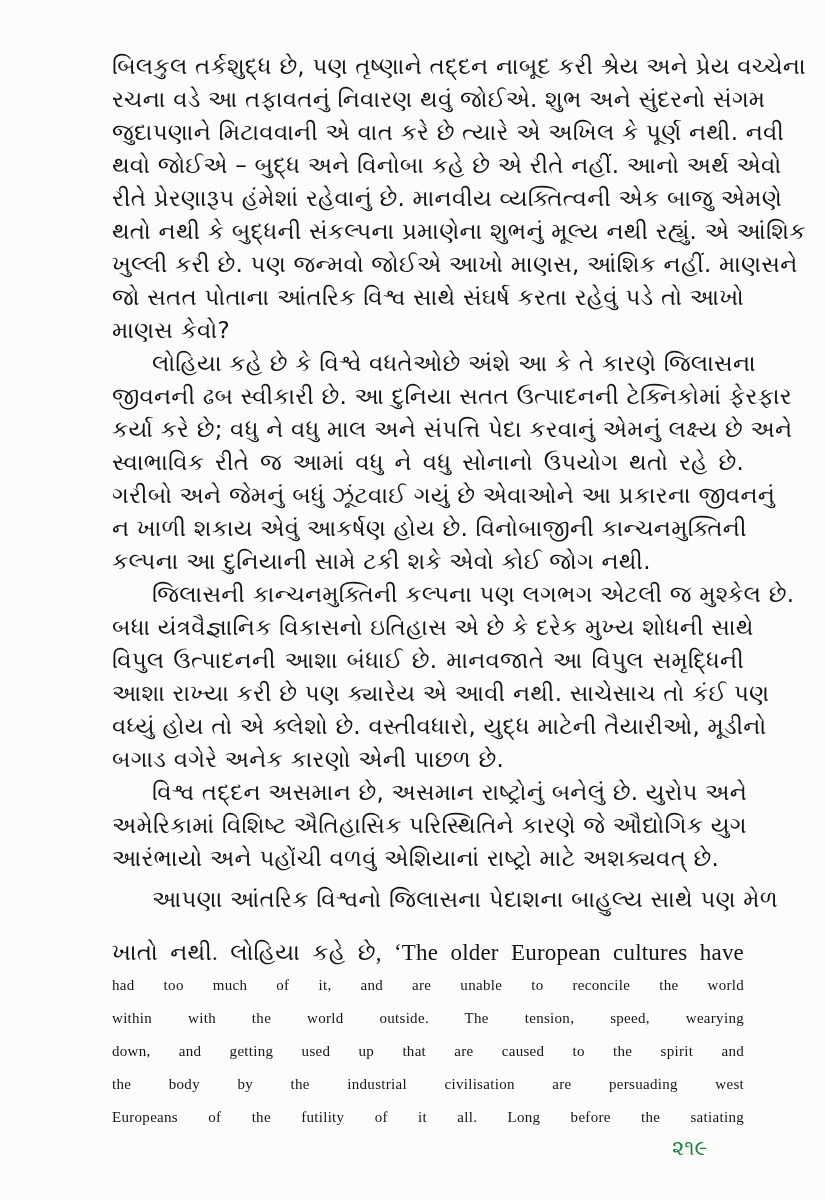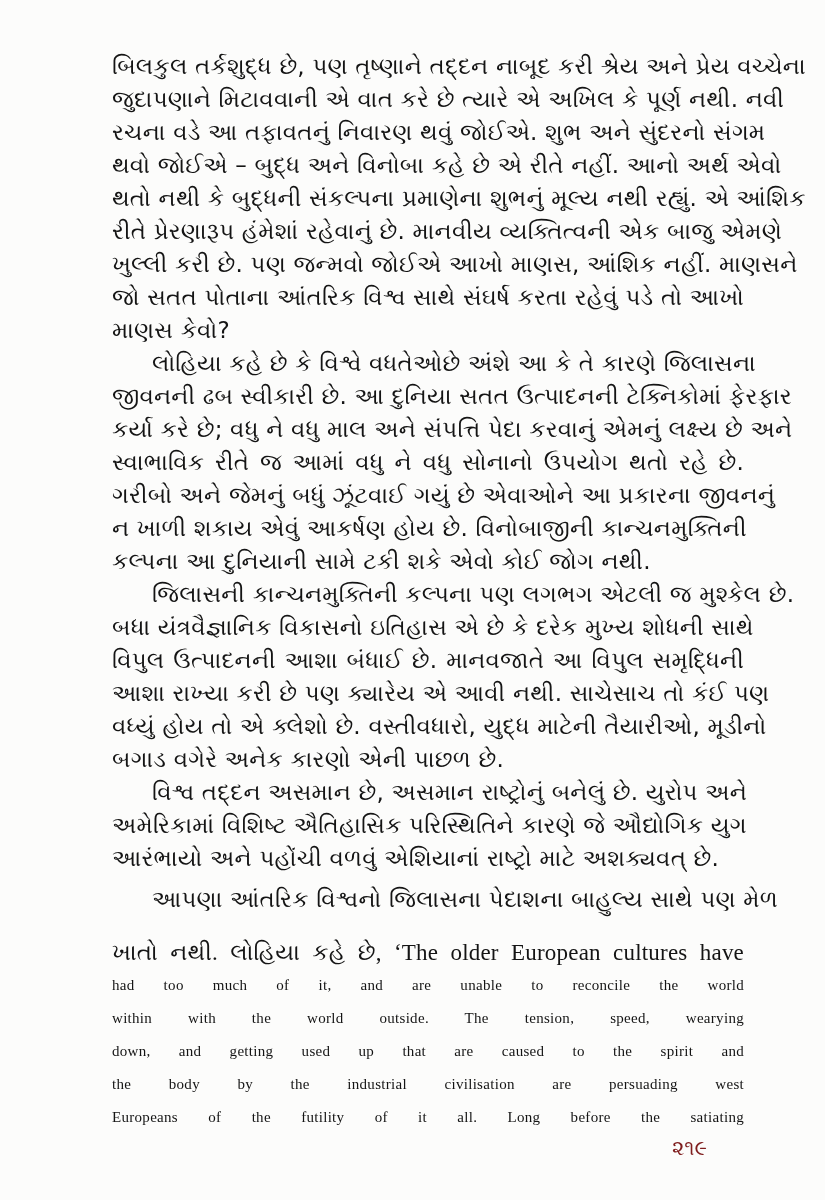--- a/index.html
+++ b/index.html
@@ -55,36 +55,36 @@
   .line.mixed {
     font-family: "Liberation Serif", "DejaVu Sans", serif;
     margin-top: 20px;
   }
   .page-number {
     position: absolute;
     top: 1136px;
     right: 118px;
     font-size: 21px;
     font-family: Liberation Serif, serif;
-    color: #7f1d1d;
+    color: #15803d;
   }
 </style>
 </head>
 <body>
 
 <div class="page">
   <div class="text-block">
 
     <div class="paragraph">
       <div class="line">બિલકુલ તર્કશુદ્ધ છે, પણ તૃષ્ણાને તદ્દન નાબૂદ કરી શ્રેય અને પ્રેય વચ્ચેના</div>
+      <div class="line">રચના વડે આ તફાવતનું નિવારણ થવું જોઈએ. શુભ અને સુંદરનો સંગમ</div>
       <div class="line">જુદાપણાને મિટાવવાની એ વાત કરે છે ત્યારે એ અખિલ કે પૂર્ણ નથી. નવી</div>
-      <div class="line">રચના વડે આ તફાવતનું નિવારણ થવું જોઈએ. શુભ અને સુંદરનો સંગમ</div>
       <div class="line">થવો જોઈએ – બુદ્ધ અને વિનોબા કહે છે એ રીતે નહીં. આનો અર્થ એવો</div>
+      <div class="line">રીતે પ્રેરણારૂપ હંમેશાં રહેવાનું છે. માનવીય વ્યક્તિત્વની એક બાજુ એમણે</div>
       <div class="line">થતો નથી કે બુદ્ધની સંકલ્પના પ્રમાણેના શુભનું મૂલ્ય નથી રહ્યું. એ આંશિક</div>
-      <div class="line">રીતે પ્રેરણારૂપ હંમેશાં રહેવાનું છે. માનવીય વ્યક્તિત્વની એક બાજુ એમણે</div>
       <div class="line">ખુલ્લી કરી છે. પણ જન્મવો જોઈએ આખો માણસ, આંશિક નહીં. માણસને</div>
       <div class="line">જો સતત પોતાના આંતરિક વિશ્વ સાથે સંઘર્ષ કરતા રહેવું પડે તો આખો</div>
       <div class="line para-end">માણસ કેવો?</div>
     </div>
 
     <div class="paragraph">
       <div class="line indent">લોહિયા કહે છે કે વિશ્વે વધતેઓછે અંશે આ કે તે કારણે જિલાસના</div>
       <div class="line">જીવનની ઢબ સ્વીકારી છે. આ દુનિયા સતત ઉત્પાદનની ટેક્નિકોમાં ફેરફાર</div>
       <div class="line">કર્યા કરે છે; વધુ ને વધુ માલ અને સંપત્તિ પેદા કરવાનું એમનું લક્ષ્ય છે અને</div>
       <div class="line">સ્વાભાવિક રીતે જ આમાં વધુ ને વધુ સોનાનો ઉપયોગ થતો રહે છે.</div>

